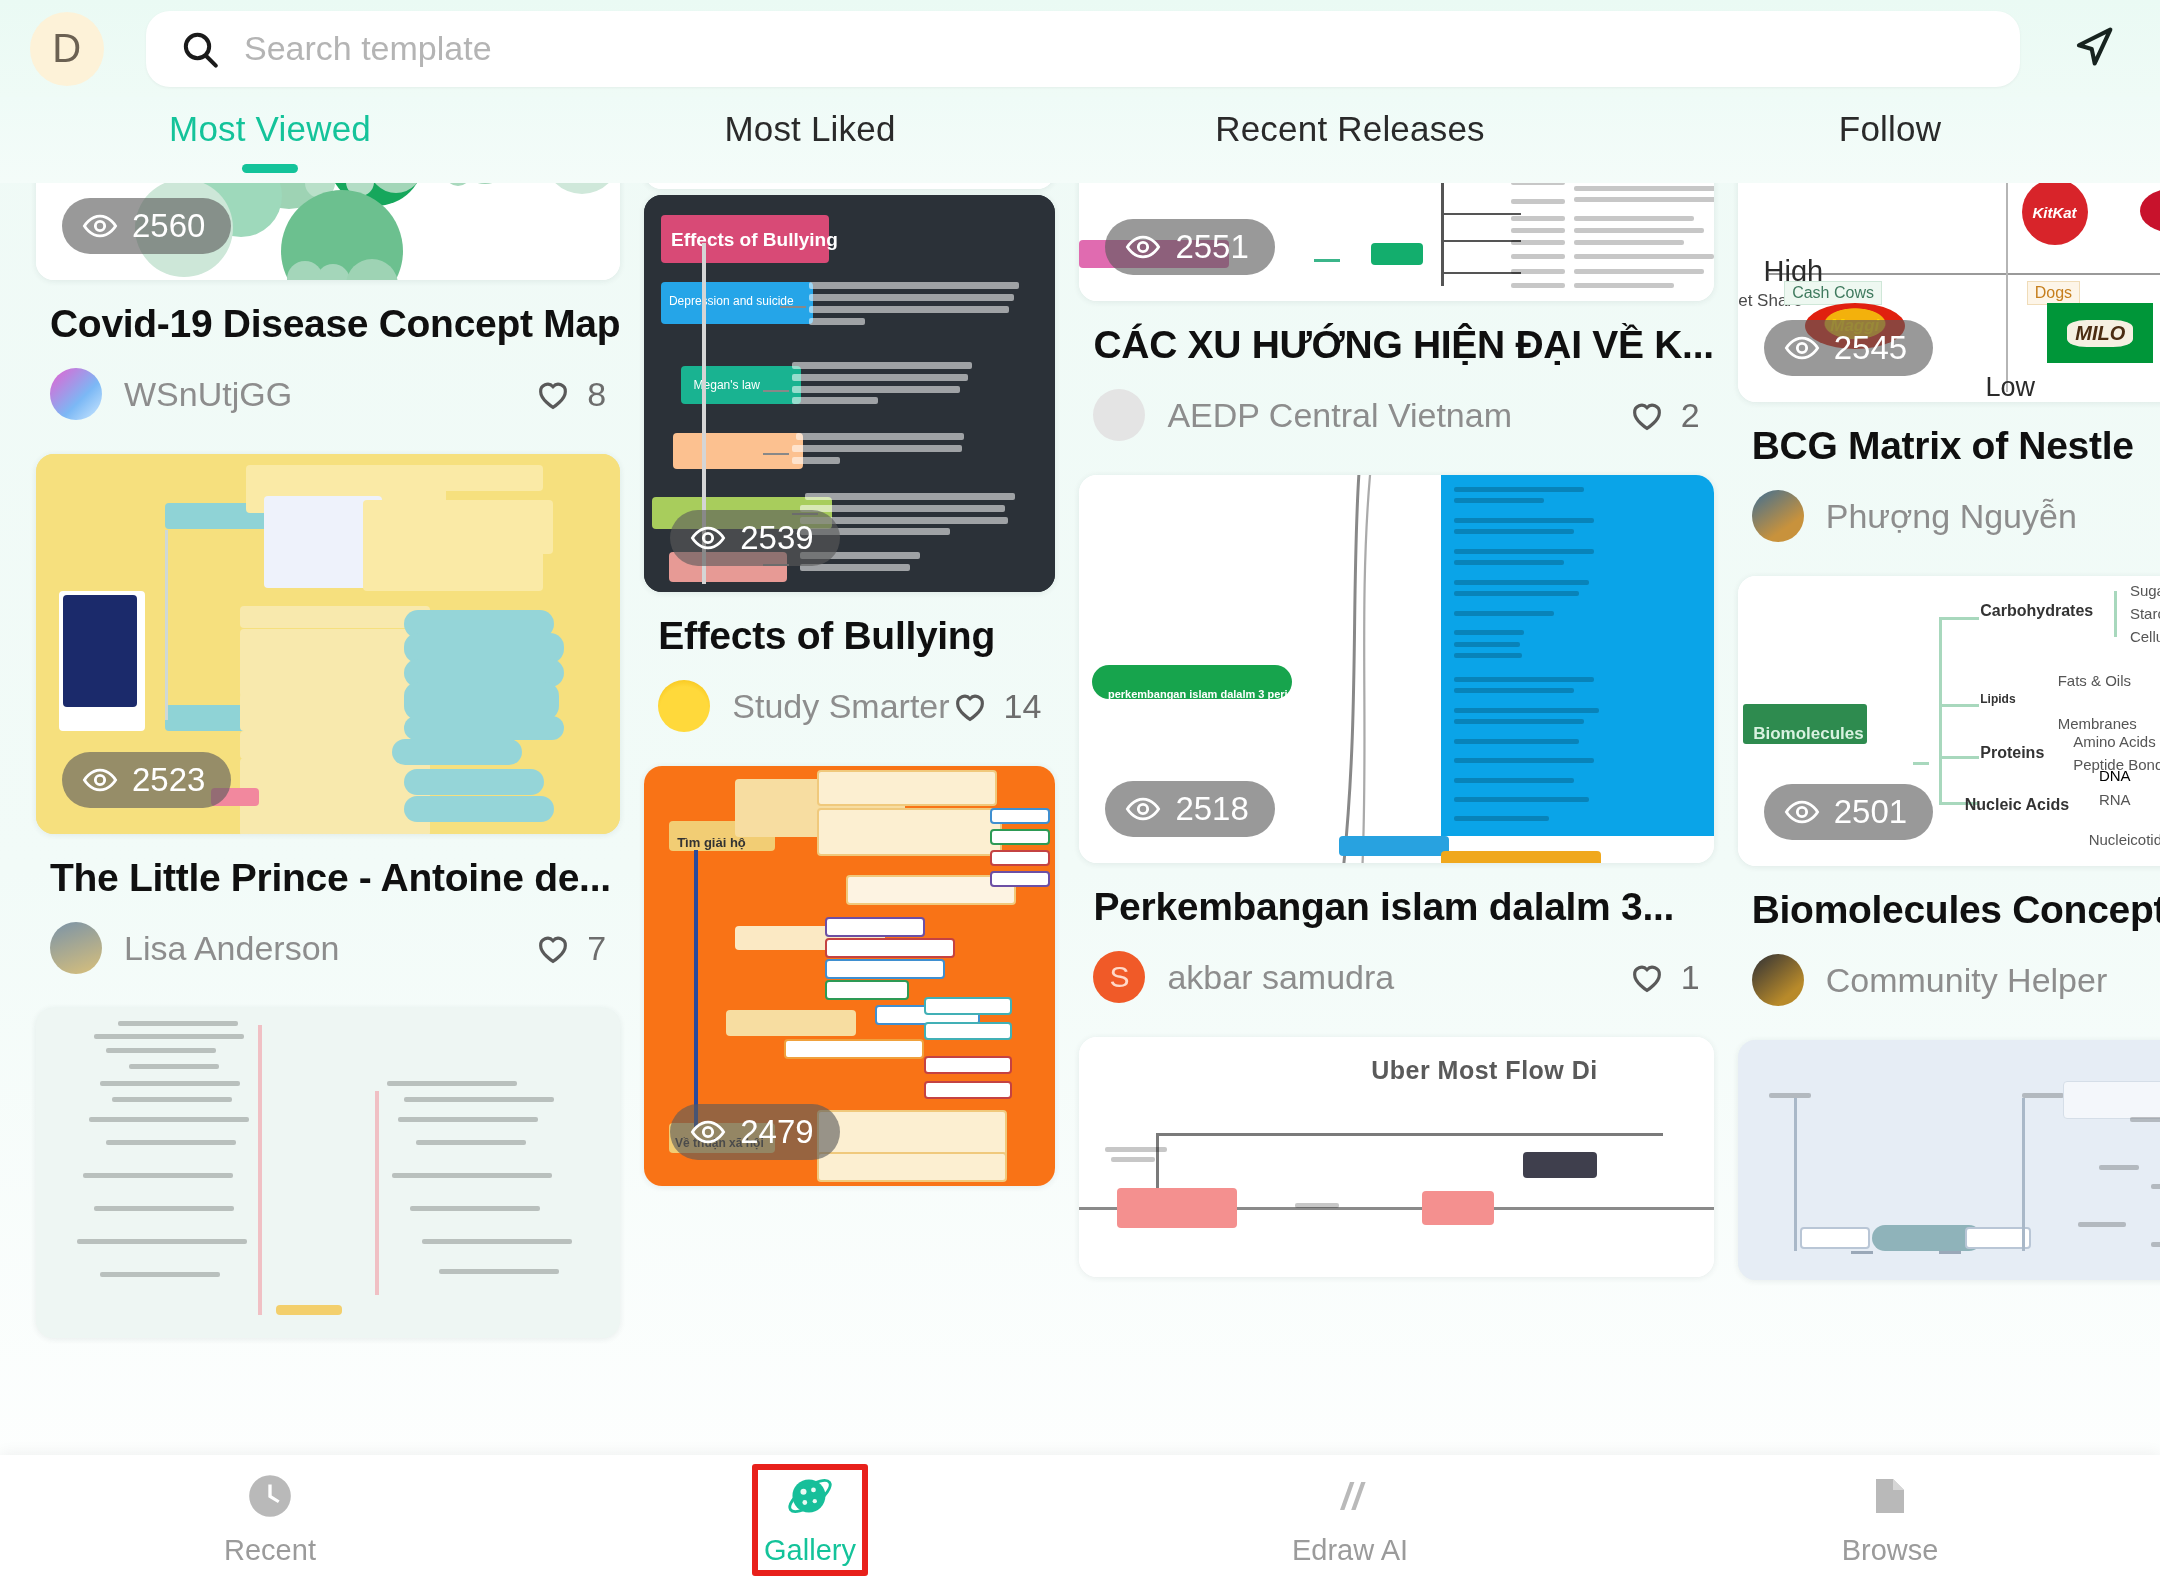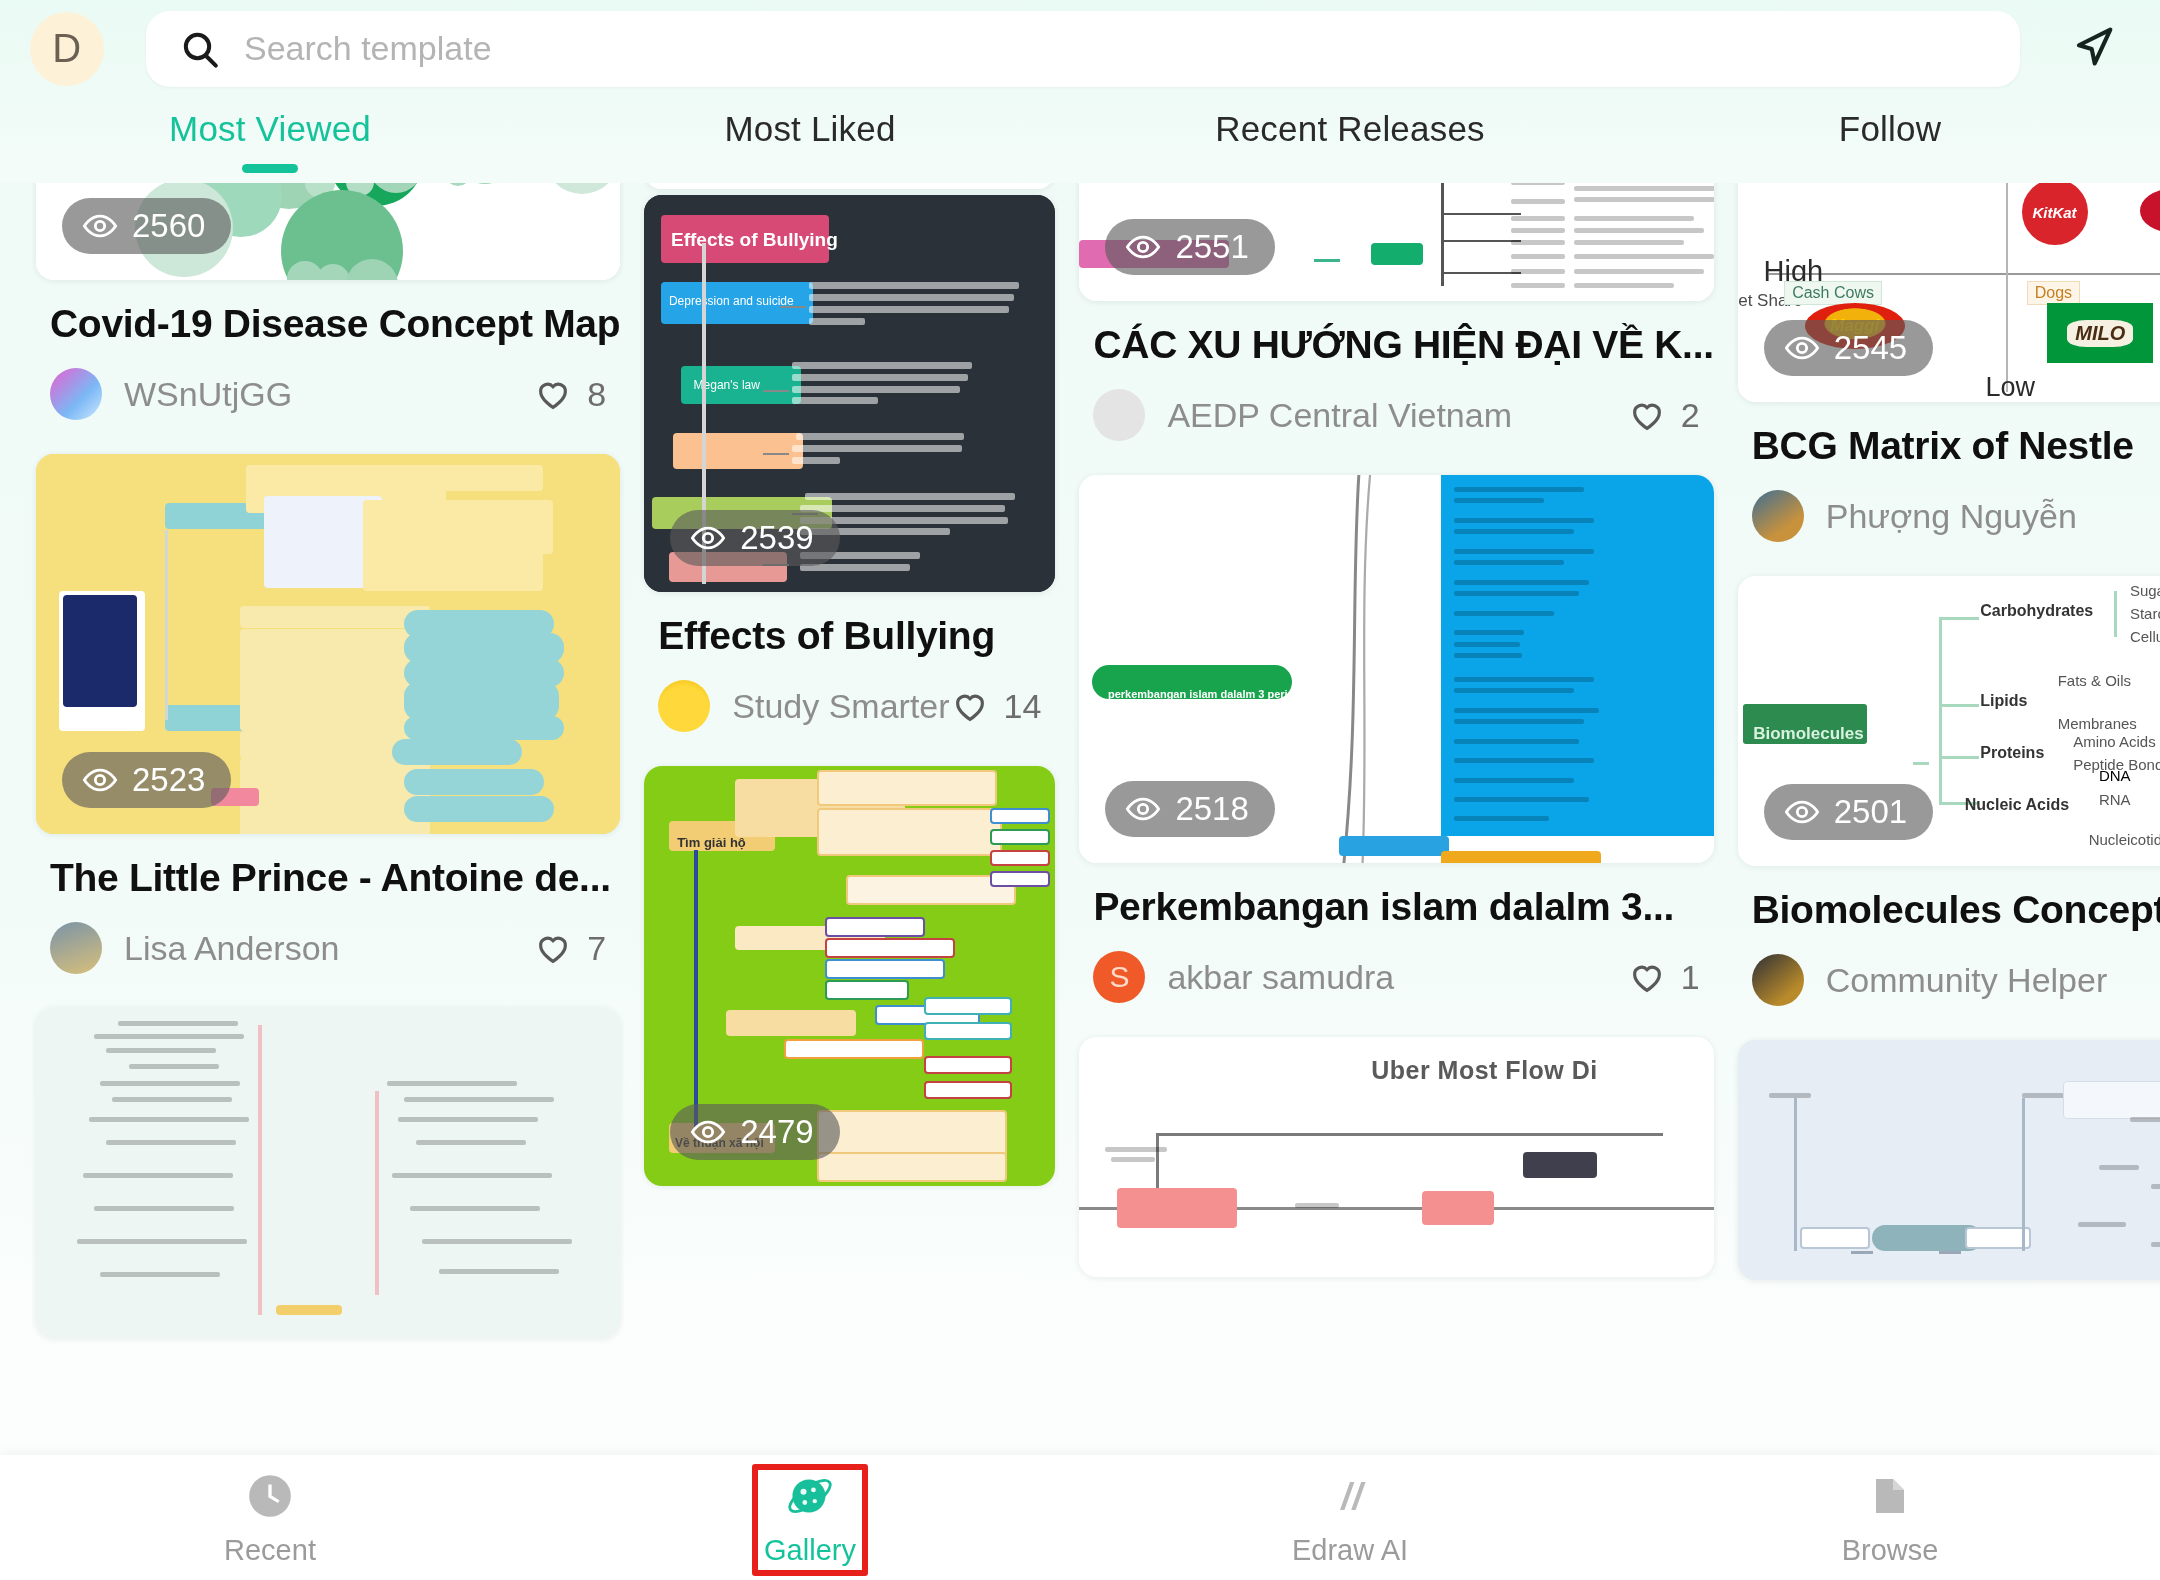--- a/index.html
+++ b/index.html
@@ -332,21 +332,21 @@
                 <path d="M12 20s-7.4-4.6-7.4-9.4A4.2 4.2 0 0 1 12 7.6a4.2 4.2 0 0 1 7.4 3C19.4 15.4 12 20 12 20Z"></path>
                 </svg>
             </span>
             <span class="cnt">14</span>
           </div>
         </div>
       </div>
 
       <div class="card">
         <div class="thumb" style="height:420px;background:#fff;">
-          <div class="art" style="background:#84cc16;padding-left:37px;">
+          <div class="art" style="background:#f97316;padding-left:37px;">
             <div class="nodebox" style="left:6%;top:13%;width:106px;height:30px;background:#f2cd74;"></div>
             <div style="position:absolute;left:8%;top:16.5%;font-size:13px;color:#333;font-weight:700;">Tìm giải hộ</div>
             <div class="nodebox" style="left:6%;top:85%;width:106px;height:30px;background:#f2cd74;"></div>
             <div style="position:absolute;left:7.5%;top:88%;font-size:12px;color:#333;font-weight:700;">Về thuận xã hội</div>
             <div class="ln" style="left:12%;top:20%;width:4px;height:66%;background:#2b4a9b;"></div>
             <div class="nodebox" style="left:22%;top:3%;width:170px;height:58px;background:#f7dda1;"></div>
             <div class="nodebox" style="left:22%;top:38%;width:150px;height:24px;background:#fbe9c4;"></div>
             <div class="nodebox" style="left:20%;top:58%;width:130px;height:26px;background:#f7dda1;"></div>
             <div class="nodebox" style="left:42%;top:1%;width:180px;height:36px;background:#fcefd1;border:2px solid #f0c97c;"></div>
             <div class="nodebox" style="left:42%;top:10%;width:185px;height:48px;background:#fcefd1;border:2px solid #f0c97c;"></div>
@@ -585,21 +585,21 @@
             <div class="ln" style="left:39%;top:14%;width:40px;height:3px;background:#a8d8bd;"></div>
             <div class="ln" style="left:39%;top:44%;width:40px;height:3px;background:#a8d8bd;"></div>
             <div class="ln" style="left:39%;top:62%;width:40px;height:3px;background:#a8d8bd;"></div>
             <div class="ln" style="left:39%;top:78%;width:40px;height:3px;background:#a8d8bd;"></div>
             <div class="ln" style="left:34%;top:64%;width:16px;height:3px;background:#a8d8bd;"></div>
             <div style="position:absolute;left:47%;top:9%;font-size:16px;font-weight:700;color:#333;">Carbohydrates</div>
             <div style="position:absolute;left:76%;top:2%;font-size:15px;color:#555;">Sugar</div>
             <div style="position:absolute;left:76%;top:10%;font-size:15px;color:#555;">Starches</div>
             <div style="position:absolute;left:76%;top:18%;font-size:15px;color:#555;">Cellulose</div>
             <div class="ln" style="left:73%;top:5%;width:3px;height:16%;background:#a8d8bd;"></div>
-            <div style="position:absolute;left:47%;top:40%;font-size:16px;font-weight:700;color:#333;">Lipids</div>
+            <div style="position:absolute;left:47%;top:40%;font-size:12px;font-weight:700;color:#333;">Lipids</div>
             <div style="position:absolute;left:62%;top:33%;font-size:15px;color:#555;">Fats &amp; Oils</div>
             <div style="position:absolute;left:62%;top:48%;font-size:15px;color:#555;">Membranes</div>
 
             <div style="position:absolute;left:47%;top:58%;font-size:16px;font-weight:700;color:#333;">Proteins</div>
             <div style="position:absolute;left:65%;top:54%;font-size:15px;color:#555;">Amino Acids</div>
             <div style="position:absolute;left:65%;top:62%;font-size:15px;color:#555;">Peptide Bonds</div>
             <div style="position:absolute;left:44%;top:76%;font-size:16px;font-weight:700;color:#333;">Nucleic Acids</div>
             <div style="position:absolute;left:70%;top:66%;font-size:15px;color:#000000;">DNA</div>
             <div style="position:absolute;left:70%;top:74%;font-size:15px;color:#555;">RNA</div>
             <div style="position:absolute;left:68%;top:88%;font-size:15px;color:#555;">Nucleicotides</div>

